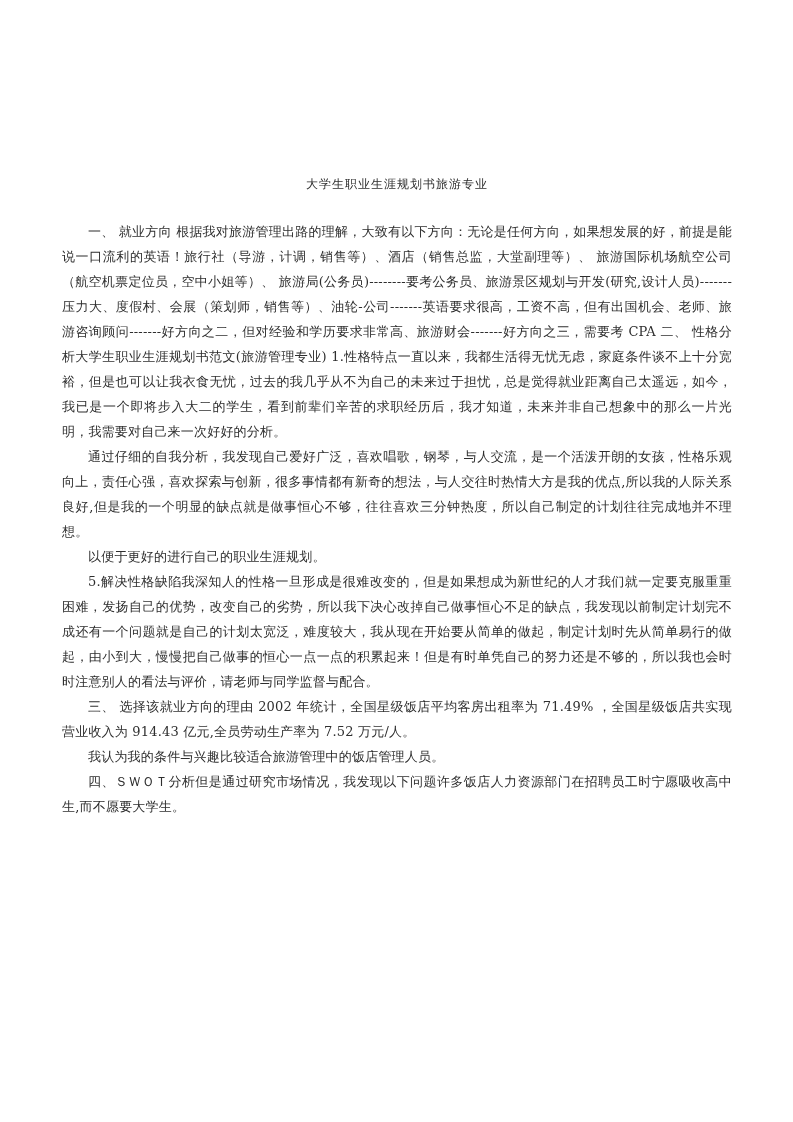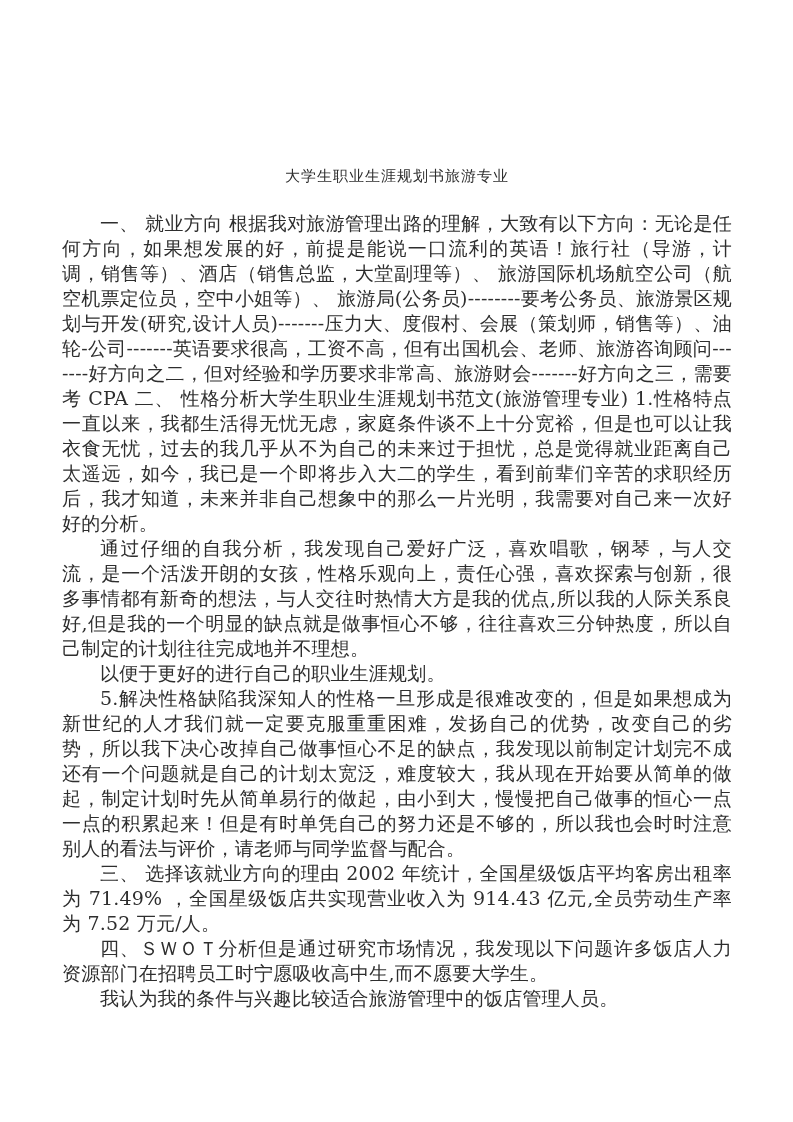--- a/index.html
+++ b/index.html
@@ -16,44 +16,44 @@
     font-family: "DejaVu Serif", "Liberation Serif", serif;
     color: #2e2e2e;
   }
   .doc-content {
     position: absolute;
     top: 156px;
     left: 62px;
     width: 670px;
   }
   .doc-title {
-    font-size: 15px;
+    font-size: 12px;
     font-weight: normal;
     text-align: center;
-    margin: 8px 0 22px 0;
+    margin: 16px 0 22px 0;
     line-height: 25px;
     letter-spacing: 1px;
   }
   .doc-paragraph {
-    font-size: 19px;
+    font-size: 13px;
     line-height: 25px;
     margin: 0;
     text-align: justify;
     text-indent: 2em;
     letter-spacing: 0.2px;
   }
 </style>
 </head>
 <body>
 
 <div class="page">
   <div class="doc-content">
     <h1 class="doc-title">大学生职业生涯规划书旅游专业</h1>
 
     <p class="doc-paragraph">一、 就业方向 根据我对旅游管理出路的理解，大致有以下方向：无论是任何方向，如果想发展的好，前提是能说一口流利的英语！旅行社（导游，计调，销售等）、酒店（销售总监，大堂副理等）、 旅游国际机场航空公司（航空机票定位员，空中小姐等）、 旅游局(公务员)--------要考公务员、旅游景区规划与开发(研究,设计人员)-------压力大、度假村、会展（策划师，销售等）、油轮-公司-------英语要求很高，工资不高，但有出国机会、老师、旅游咨询顾问-------好方向之二，但对经验和学历要求非常高、旅游财会-------好方向之三，需要考 CPA 二、 性格分析大学生职业生涯规划书范文(旅游管理专业) 1.性格特点一直以来，我都生活得无忧无虑，家庭条件谈不上十分宽裕，但是也可以让我衣食无忧，过去的我几乎从不为自己的未来过于担忧，总是觉得就业距离自己太遥远，如今，我已是一个即将步入大二的学生，看到前辈们辛苦的求职经历后，我才知道，未来并非自己想象中的那么一片光明，我需要对自己来一次好好的分析。</p>
     <p class="doc-paragraph">通过仔细的自我分析，我发现自己爱好广泛，喜欢唱歌，钢琴，与人交流，是一个活泼开朗的女孩，性格乐观向上，责任心强，喜欢探索与创新，很多事情都有新奇的想法，与人交往时热情大方是我的优点,所以我的人际关系良好,但是我的一个明显的缺点就是做事恒心不够，往往喜欢三分钟热度，所以自己制定的计划往往完成地并不理想。</p>
     <p class="doc-paragraph">以便于更好的进行自己的职业生涯规划。</p>
     <p class="doc-paragraph">5.解决性格缺陷我深知人的性格一旦形成是很难改变的，但是如果想成为新世纪的人才我们就一定要克服重重困难，发扬自己的优势，改变自己的劣势，所以我下决心改掉自己做事恒心不足的缺点，我发现以前制定计划完不成还有一个问题就是自己的计划太宽泛，难度较大，我从现在开始要从简单的做起，制定计划时先从简单易行的做起，由小到大，慢慢把自己做事的恒心一点一点的积累起来！但是有时单凭自己的努力还是不够的，所以我也会时时注意别人的看法与评价，请老师与同学监督与配合。</p>
     <p class="doc-paragraph">三、 选择该就业方向的理由 2002 年统计，全国星级饭店平均客房出租率为 71.49% ，全国星级饭店共实现营业收入为 914.43 亿元,全员劳动生产率为 7.52 万元/人。</p>
+    <p class="doc-paragraph">我认为我的条件与兴趣比较适合旅游管理中的饭店管理人员。</p>
     <p class="doc-paragraph">四、ＳＷＯＴ分析但是通过研究市场情况，我发现以下问题许多饭店人力资源部门在招聘员工时宁愿吸收高中生,而不愿要大学生。</p>
-    <p class="doc-paragraph">我认为我的条件与兴趣比较适合旅游管理中的饭店管理人员。</p>
   </div>
 </div>
 
 </body></html>

